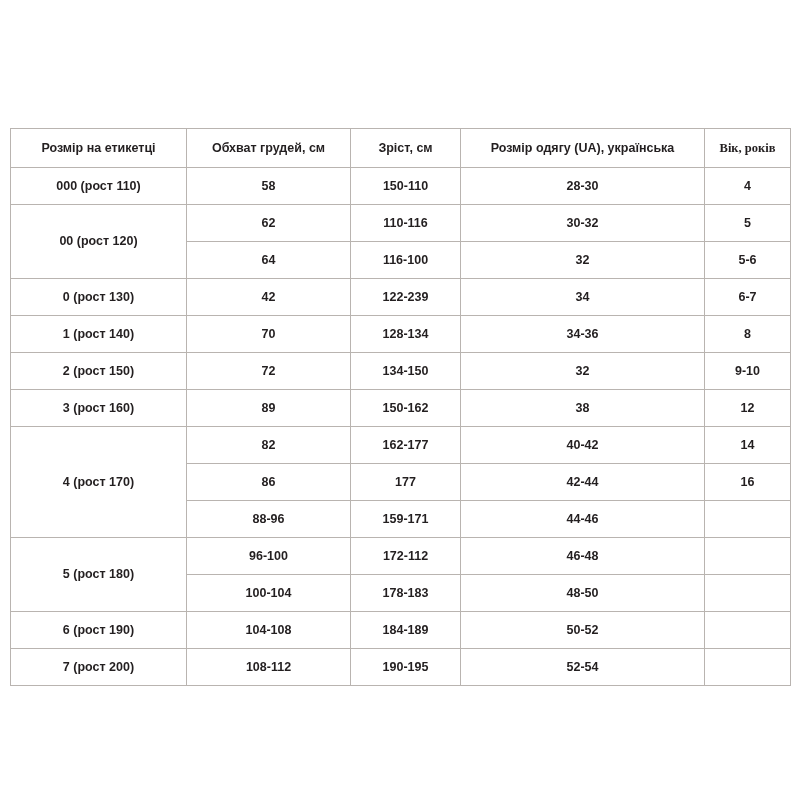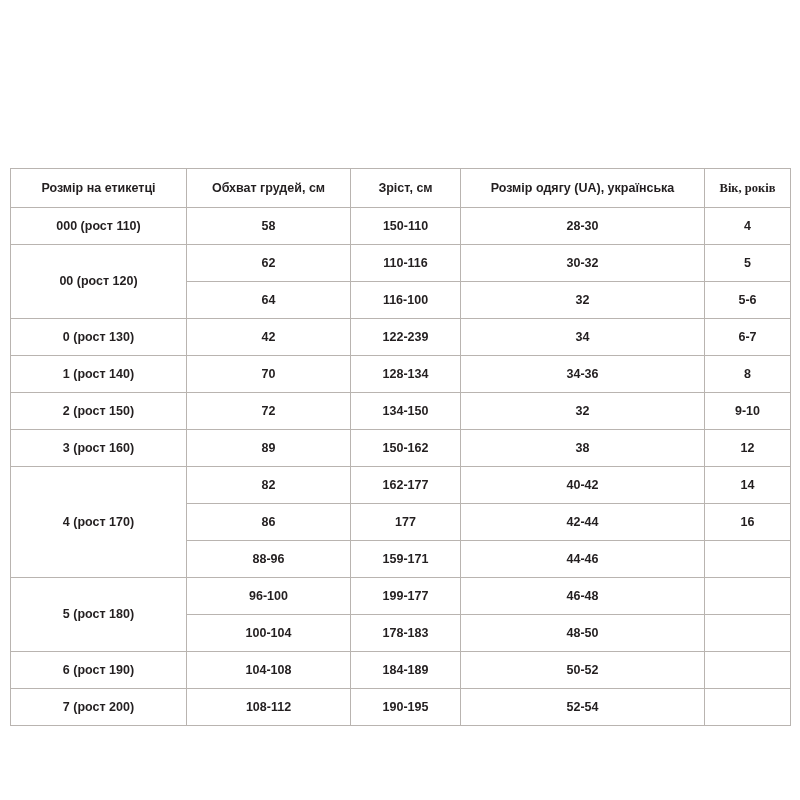--- a/index.html
+++ b/index.html
@@ -15,21 +15,20 @@
     width: 800px;
     height: 800px;
     background: #ffffff;
     box-sizing: border-box;
   }
   #table-wrap {
     position: absolute;
     left: 10px;
     top: 128px;
     width: 780px;
-    margin-top: 40px;
   }
   table.size-table {
     border-collapse: collapse;
     width: 780px;
     table-layout: fixed;
     color: #231f20;
   }
   table.size-table td, table.size-table th {
     border: 1px solid #b9b4b0;
     padding: 0;
@@ -145,21 +144,21 @@
           </tr>
           <tr>
             <td>88-96</td>
             <td>159-171</td>
             <td>44-46</td>
             <td class="empty"></td>
           </tr>
           <tr>
             <td class="lbl" rowspan="2">5 (рост 180)</td>
             <td>96-100</td>
-            <td>199-177</td>
+            <td>172-112</td>
             <td>46-48</td>
             <td class="empty"></td>
           </tr>
           <tr>
             <td>100-104</td>
             <td>178-183</td>
             <td>48-50</td>
             <td class="empty"></td>
           </tr>
           <tr>

